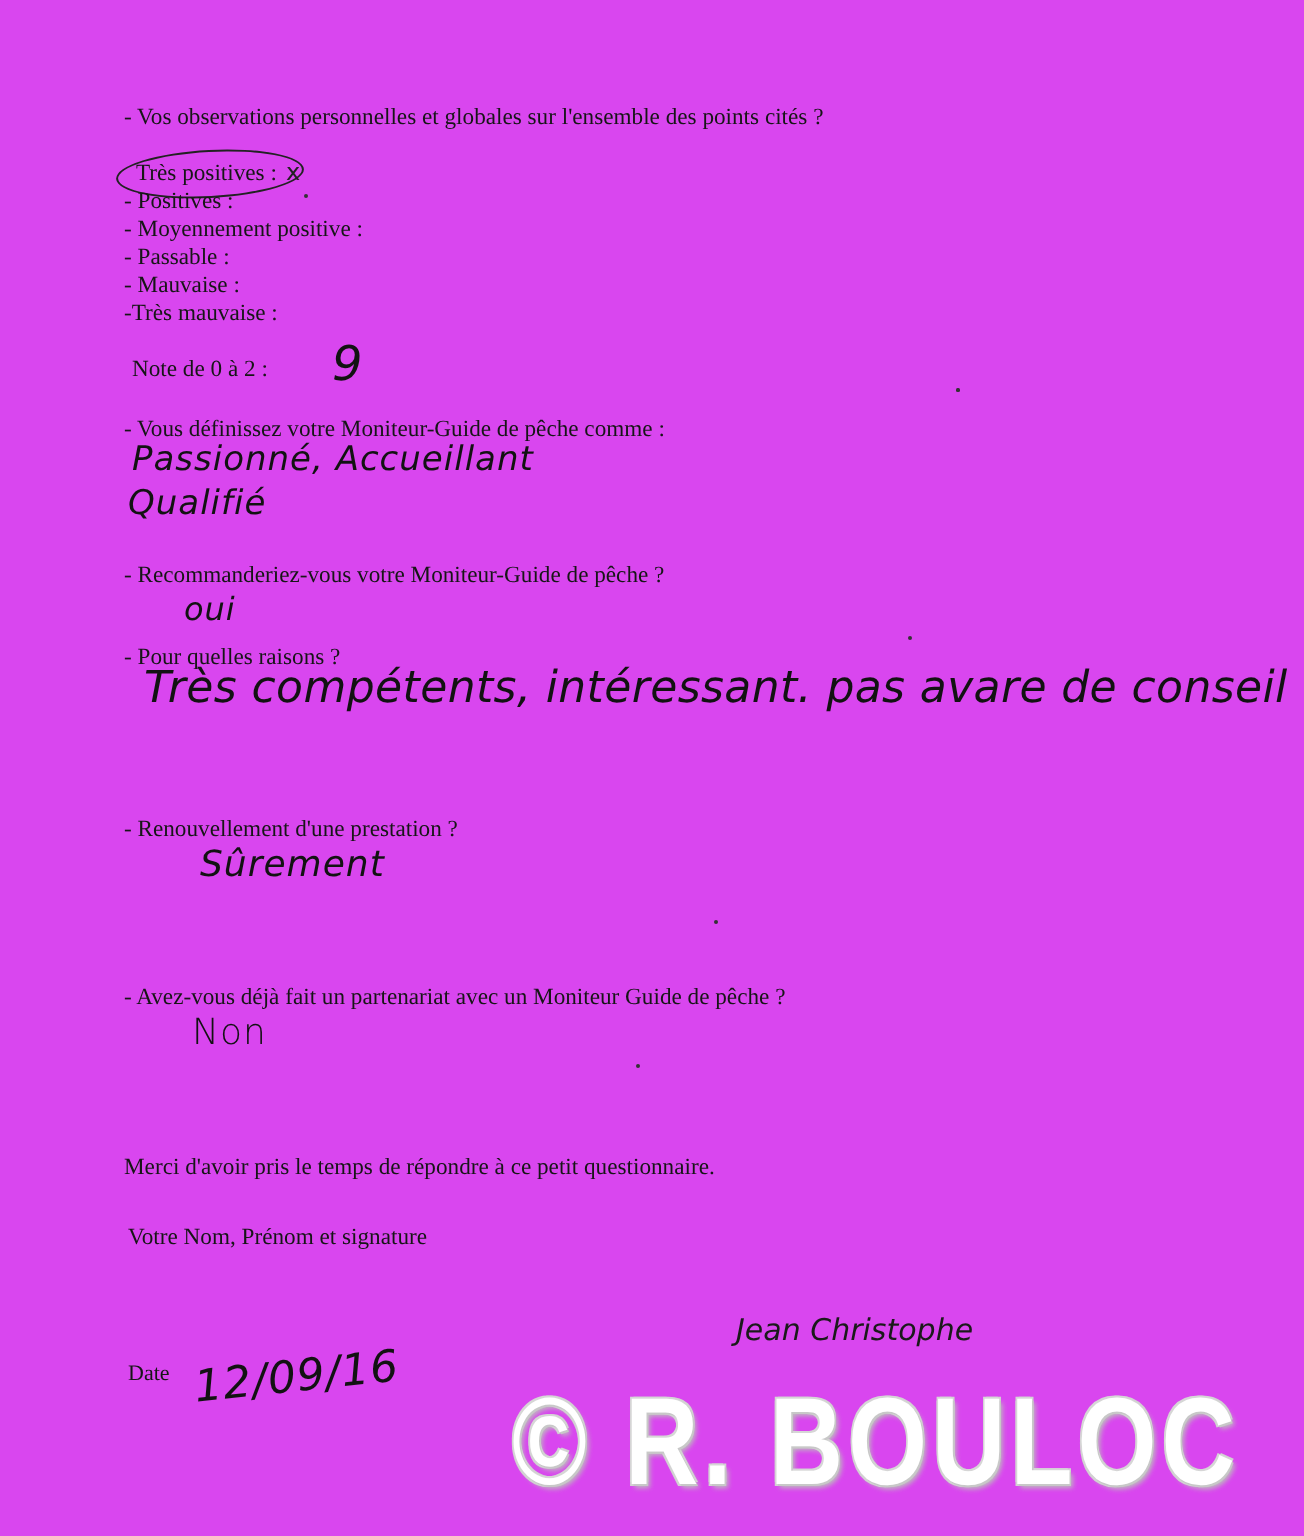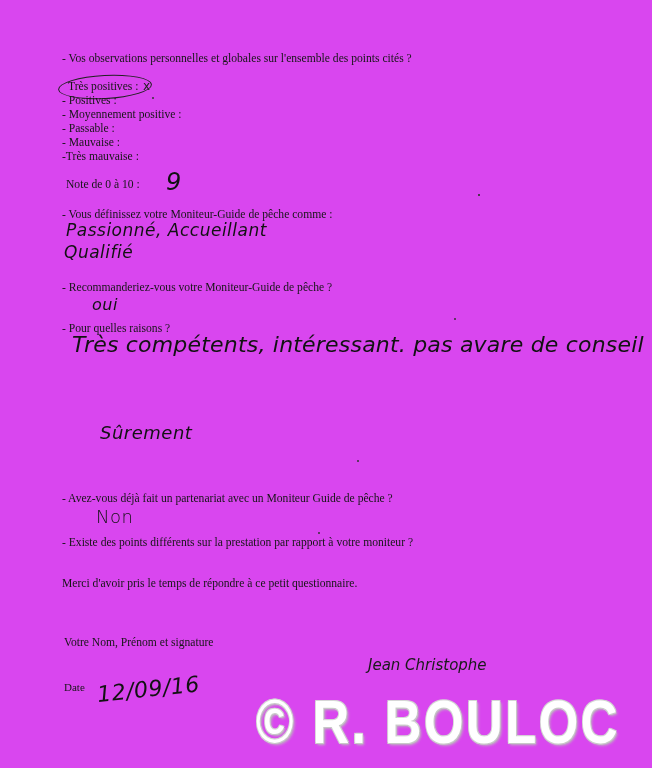--- a/index.html
+++ b/index.html
@@ -100,43 +100,43 @@
   <div class="printed" style="left:68px; top:80px;">Très positives :</div>
   <div class="circled"></div>
   <div class="cross">x</div>
 
   <div class="printed" style="left:62px; top:94px;">- Positives :</div>
   <div class="printed" style="left:62px; top:108px;text-align:center;">- Moyennement positive :</div>
   <div class="printed" style="left:62px; top:122px;">- Passable :</div>
   <div class="printed" style="left:62px; top:136px;">- Mauvaise :</div>
   <div class="printed" style="left:62px; top:150px;">-Très mauvaise :</div>
 
-  <div class="printed" style="left:66px; top:178px;">Note de 0 à 10 :</div>
+  <div class="printed" style="left:66px; top:178px;">Note de 0 à 2 :</div>
   <div class="hand" style="left:166px; top:168px; font-size:24px;">9</div>
 
   <div class="printed" style="left:62px; top:208px;">- Vous définissez votre Moniteur-Guide de pêche comme :</div>
   <div class="hand" style="left:66px; top:220px; font-size:17px;">Passionné, Accueillant</div>
   <div class="hand" style="left:64px; top:242px; font-size:17px;">Qualifié</div>
 
   <div class="printed" style="left:62px; top:281px;">- Recommanderiez-vous votre Moniteur-Guide de pêche ?</div>
   <div class="hand" style="left:92px; top:295px; font-size:16px;">oui</div>
 
   <div class="printed" style="left:62px; top:322px;">- Pour quelles raisons ?</div>
   <div class="hand" style="left:72px; top:332px; font-size:22px; letter-spacing:0.2px;">Très compétents, intéressant. pas avare de conseil</div>
 
+  <div class="printed" style="left:62px; top:408px;">- Renouvellement d'une prestation ?</div>
   <div class="hand" style="left:100px; top:422px; font-size:18px;">Sûrement</div>
 
   <div class="printed" style="left:62px; top:492px;">- Avez-vous déjà fait un partenariat avec un Moniteur Guide de pêche ?</div>
   <div class="hand" style="left:96px; top:506px; font-size:18px; font-style:normal;">Non</div>
 
-  <div class="printed" style="left:62px; top:536px;">- Existe des points différents sur la prestation par rapport à votre moniteur ?</div>
 
   <div class="printed" style="left:62px; top:577px;">Merci d'avoir pris le temps de répondre à ce petit questionnaire.</div>
 
-  <div class="printed" style="left:64px; top:636px;text-align:right;">Votre Nom, Prénom et signature</div>
+  <div class="printed" style="left:64px; top:612px;text-align:right;">Votre Nom, Prénom et signature</div>
   <div class="sig" style="left:368px; top:656px; font-size:15px;">Jean Christophe</div>
 
   <div class="printed" style="left:64px; top:680px; font-size:11px;">Date</div>
   <div class="hand" style="left:96px; top:682px; font-size:22px; transform:rotate(-6deg); transform-origin:left top;">12/09/16</div>
 
   <div class="speck" style="left:152px; top:97px;"></div>
   <div class="speck" style="left:454px; top:318px;"></div>
   <div class="speck" style="left:357px; top:460px;"></div>
   <div class="speck" style="left:318px; top:532px;"></div>
   <div class="speck" style="left:478px; top:194px; width:1.5px; height:1.5px;"></div>

